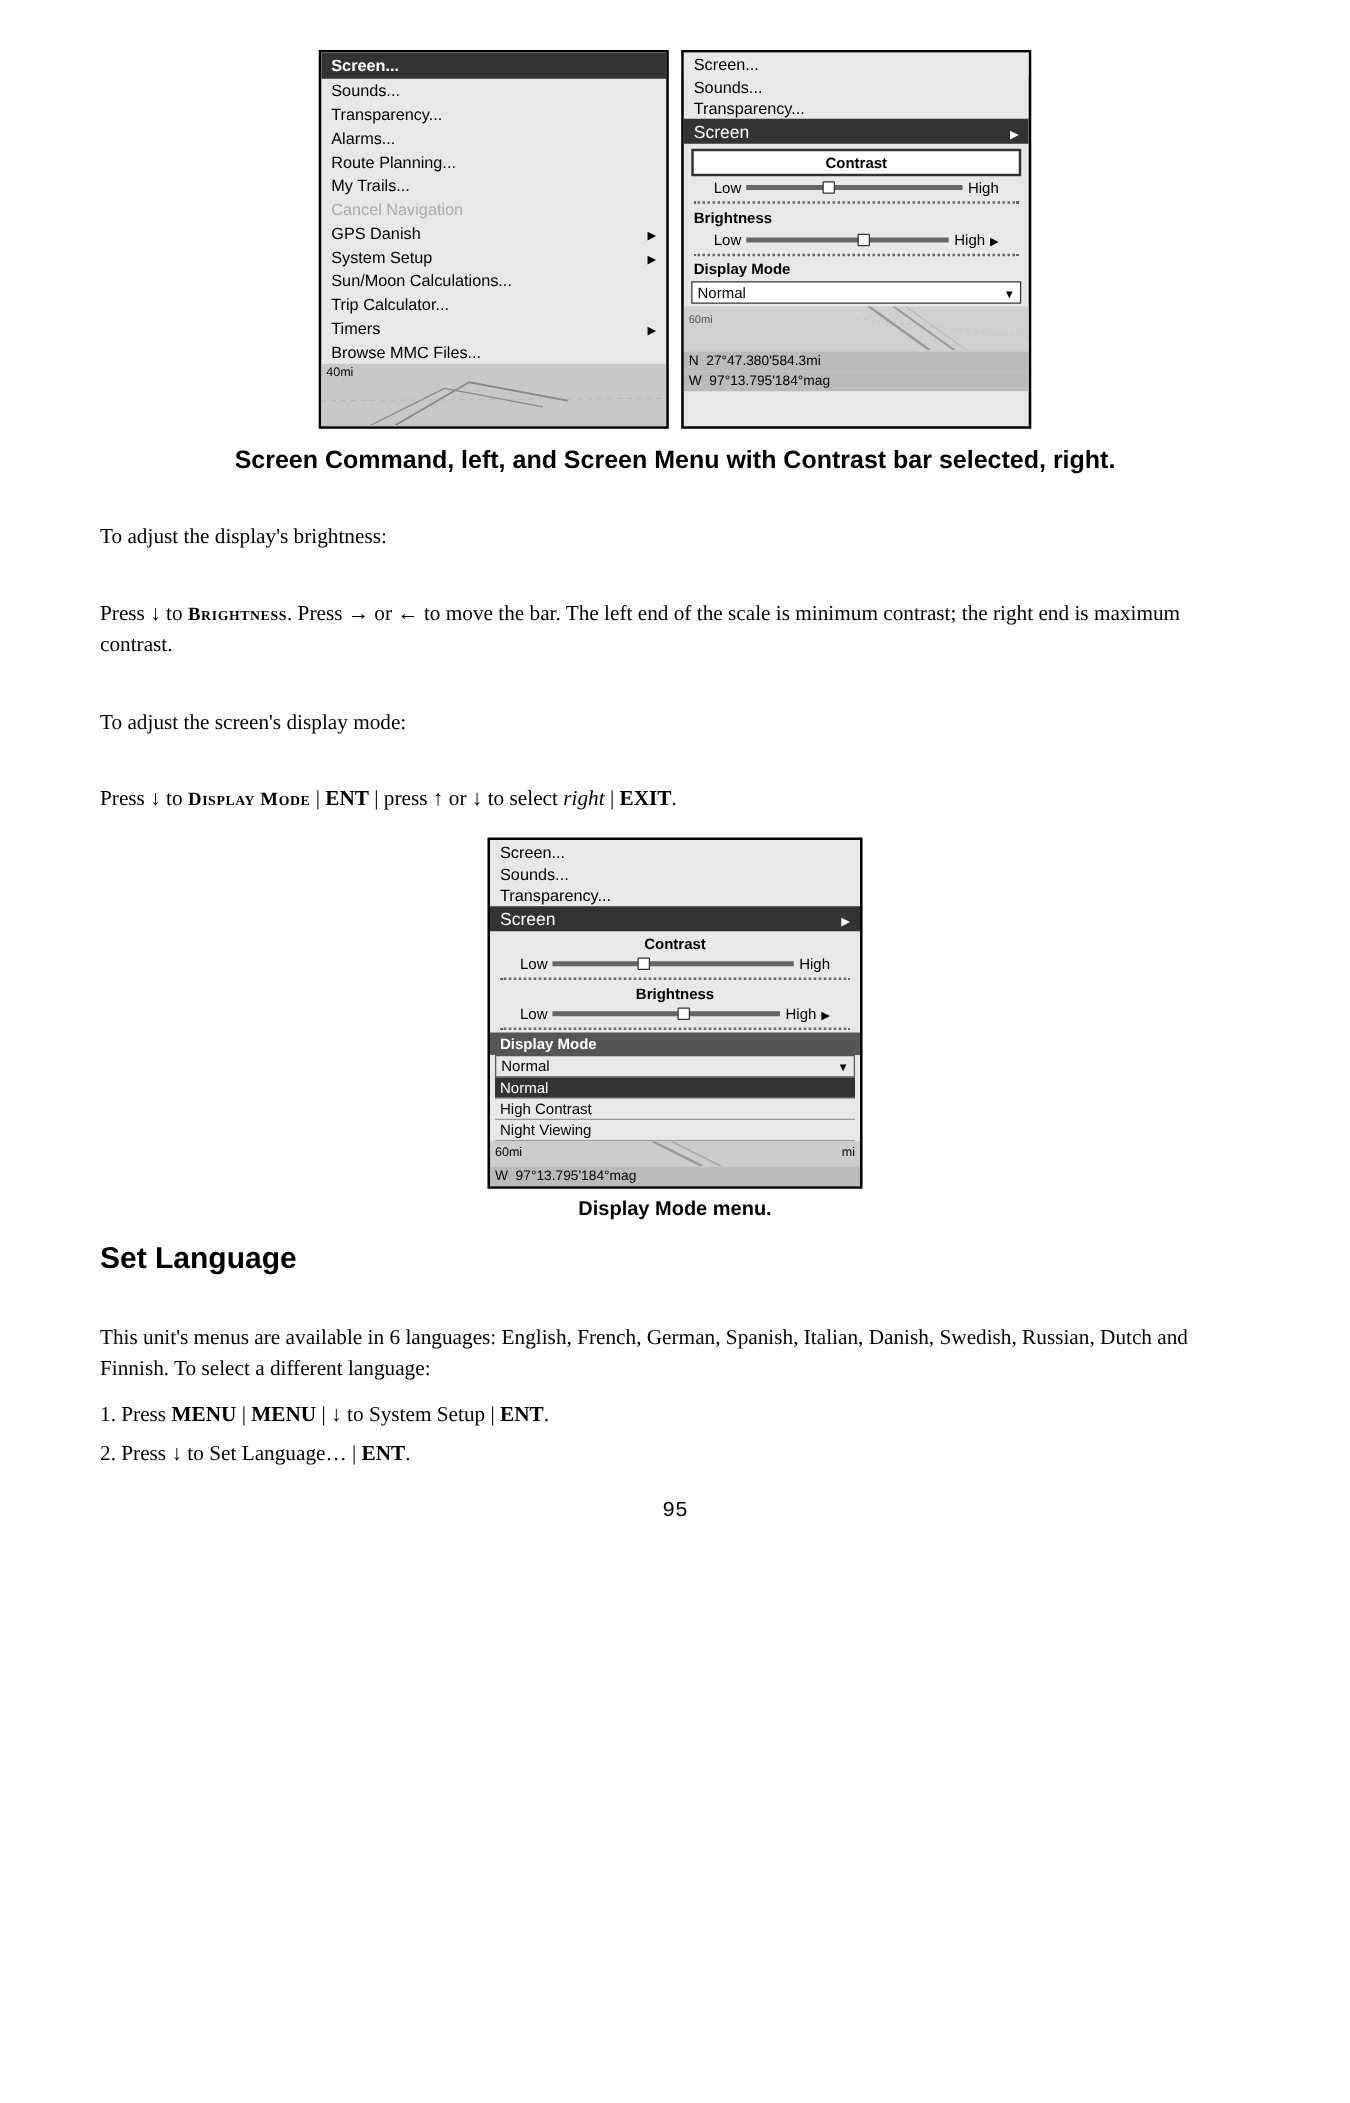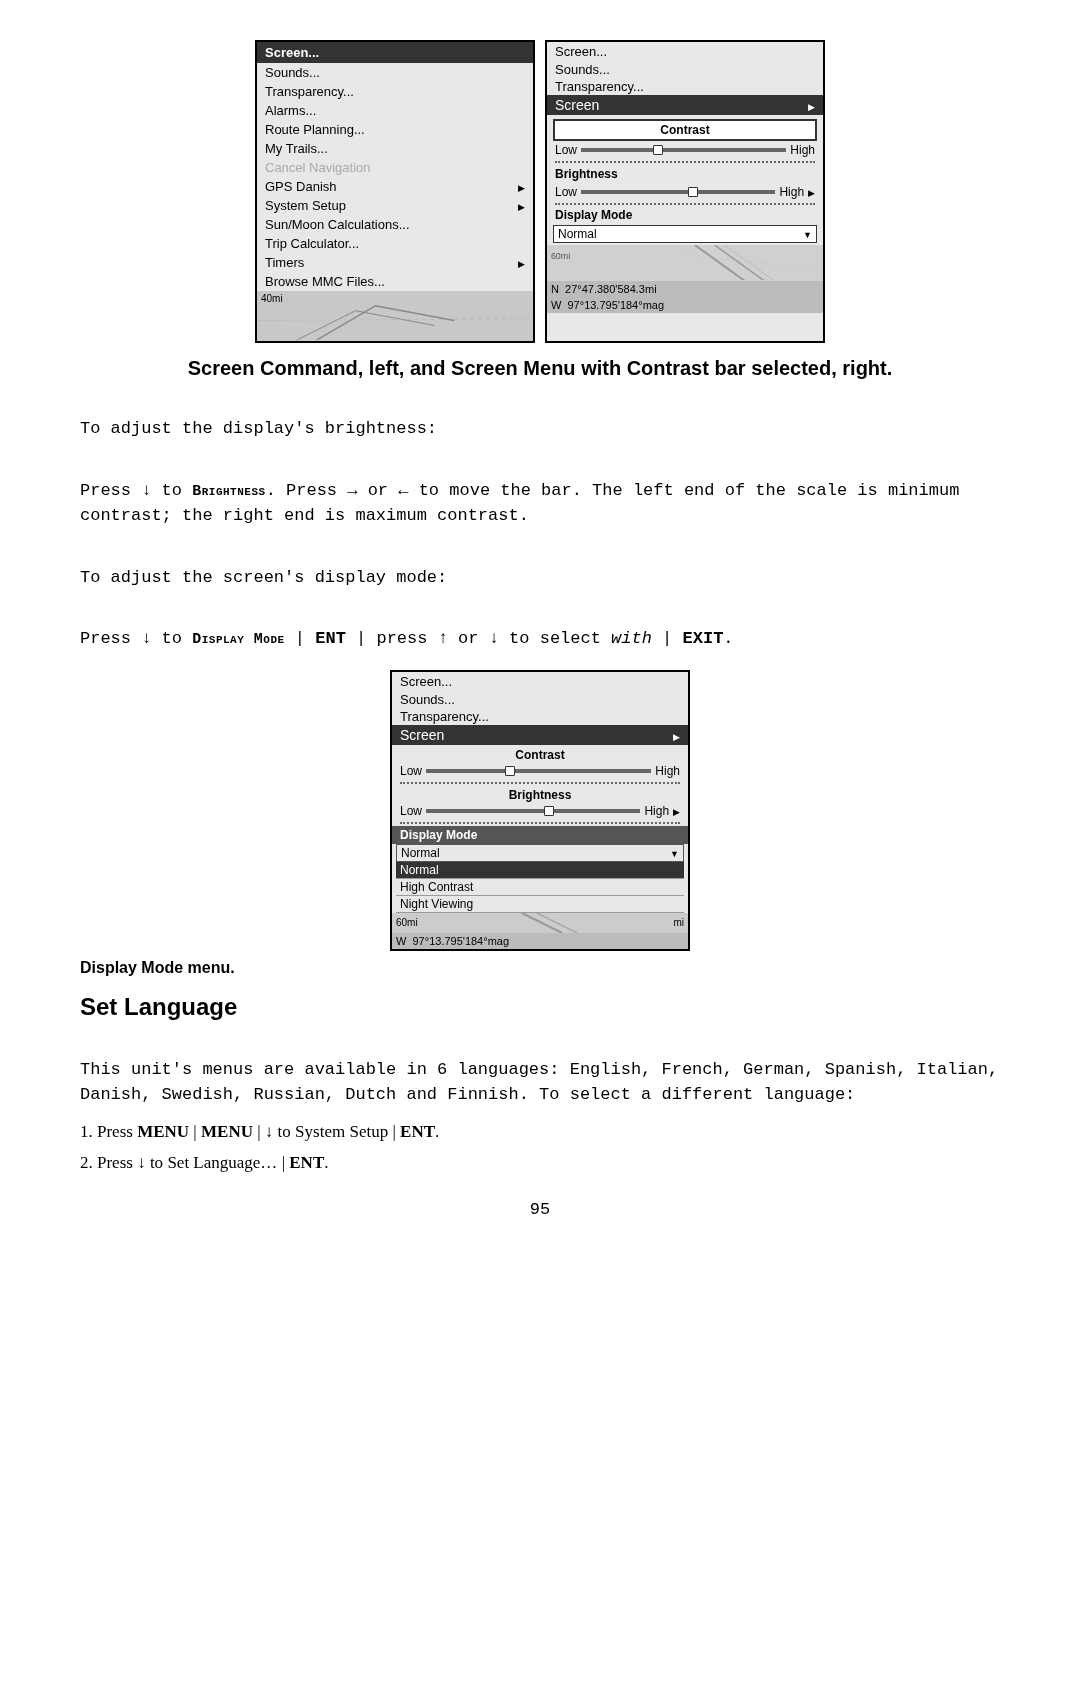--- a/index.html
+++ b/index.html
@@ -67,21 +67,21 @@
       border: 2px solid #333;
       padding: 2px 6px;
       margin: 4px 6px 0 6px;
       text-align: center;
       font-size: 12px;
       font-weight: bold;
     }
     .slider-row {
       display: flex;
       align-items: center;
-      padding: 2px 8px;
+      padding: 2px 24px;
       font-size: 12px;
       gap: 4px;
     }
     .slider-track {
       flex: 1;
       height: 4px;
       background: #666;
       position: relative;
     }
     .slider-thumb {
@@ -133,21 +133,21 @@
       text-align: center;
       margin-bottom: 18px;
       font-family: Arial, Helvetica, sans-serif;
     }
 
     
     .body-text {
       font-size: 17px;
       line-height: 1.5;
       margin-bottom: 10px;
-      font-family: Liberation Mono, monospace;
+      font-family: Liberation Serif, serif;
       margin-top: 36px;
     }
 
     .body-text .small-caps {
       font-variant: small-caps;
       font-weight: bold;
       font-size: 15px;
       letter-spacing: 0.5px;
     }
 
@@ -187,20 +187,21 @@
       border-bottom: 1px solid #999;
       padding: 1px 4px;
       font-size: 12px;
     }
     .dropdown-option.selected {
       background: #333;
       color: #fff;
     }
 
     .center-caption {
+      text-align: center;
       font-weight: bold;
       font-size: 16px;
       font-family: Arial, Helvetica, sans-serif;
       margin-bottom: 16px;
     }
 
     
     .section-heading {
       font-family: Arial, Helvetica, sans-serif;
       font-size: 24px;
@@ -363,21 +364,21 @@
 
 <p class="body-text">
   Press ↓ to <span class="small-caps">Brightness</span>. Press → or ← to move the bar. The left end of the scale is minimum contrast; the right end is maximum contrast.
 </p>
 
 <p class="body-text">
   <span>To adjust the screen's display mode:</span>
 </p>
 
 <p class="body-text">
-  Press ↓ to <span class="small-caps">Display Mode</span> | <span style="font-weight:bold;">ENT</span> | press ↑ or ↓ to select <span class="italic-mode">with</span> | <span style="font-weight:bold;">EXIT</span>.
+  Press ↓ to <span class="small-caps">Display Mode</span> | <span style="font-weight:bold;">ENT</span> | press ↑ or ↓ to select <span class="italic-mode">right</span> | <span style="font-weight:bold;">EXIT</span>.
 </p>
 
 <div class="center-screenshot">
   <div class="screen-box-center">
     <div style="padding:2px 8px;font-size:13px;background:#e8e8e8;">Screen...</div>
     <div style="padding:1px 8px;font-size:13px;">Sounds...</div>
     <div style="padding:1px 8px;font-size:13px;">Transparency...</div>
     <div class="screen-section-bar">
       <span>Screen</span>
       <span class="arrow-right"></span>

